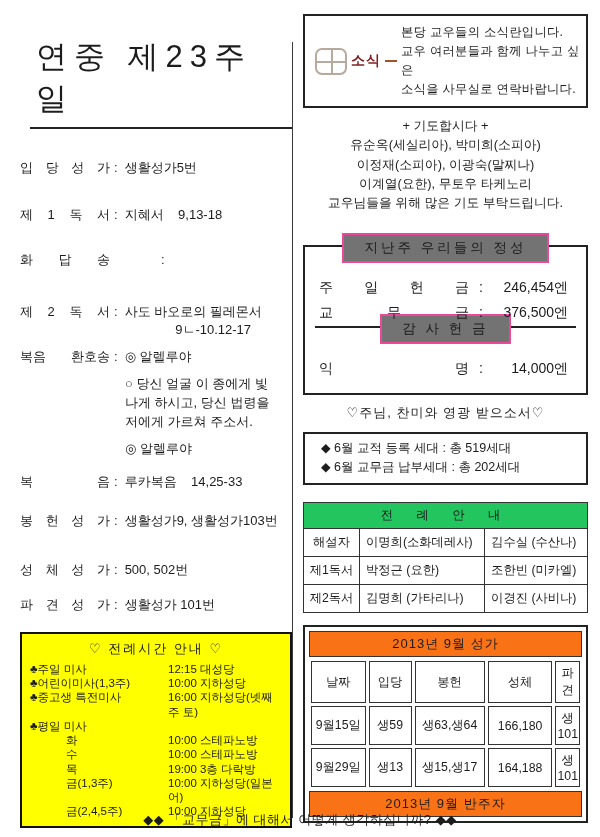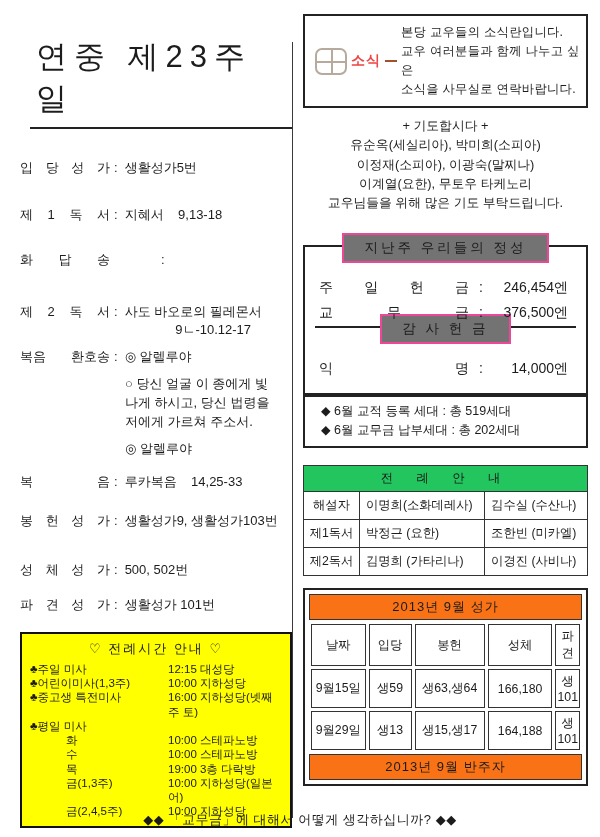--- a/index.html
+++ b/index.html
@@ -32,21 +32,21 @@
   .sl { width:138px; flex-shrink:0; }
   .srow.indent .sl { padding-left:36px; }
   .sr { flex:1; white-space:pre-wrap; }
 
   
   .news-box { border:2px solid #222; display:flex; align-items:center; padding:7px 6px 7px 10px; }
   .news-badge { display:flex; align-items:center; gap:4px; width:86px; flex-shrink:0; }
   .news-icon { width:32px; height:27px; border:2px solid #b7a99b; border-radius:7px; position:relative; }
   .news-icon::before { content:""; position:absolute; left:50%; top:0; bottom:0; width:2px; background:#b7a99b; }
   .news-icon::after { content:""; position:absolute; top:50%; left:0; right:0; height:2px; background:#b7a99b; }
-  .news-icon-label { color:#ef4444; font-weight:bold; font-size:14px; letter-spacing:1px; }
+  .news-icon-label { color:#7f1d1d; font-weight:bold; font-size:14px; letter-spacing:1px; }
   .news-dash { width:12px; border-top:2px solid #a0522d; }
   .news-lines { font-size:12.3px; line-height:1.55; letter-spacing:0.3px; }
 
   .prayer { text-align:center; font-size:12.8px; line-height:1.5; margin:8px 0 0; }
 
   .offering-box { border:2px solid #222; margin-top:33px; padding:0 10px 12px; }
   .float-title { width:fit-content; margin:-14px auto 12px; background:#737373; border:2px solid #ec4899;
     padding:4px 20px; font-size:13.5px; letter-spacing:3px; text-align:center; }
   .orow { display:flex; align-items:baseline; font-size:14px; line-height:1.75; padding:0 4px; }
   .olabel { width:150px; flex-shrink:0; text-align:justify; text-align-last:justify; }
@@ -213,20 +213,21 @@
         <div class="ob-sub">
           <div class="float-title">감 사  헌 금</div>
           <div class="orow">
             <span class="olabel">익        명</span>
             <span class="ocolon">:</span>
             <span class="oamount">14,000엔</span>
           </div>
         </div>
       </div>
 
+      <div class="blessing">♡주님, 찬미와 영광 받으소서♡</div>
 
       <div class="stats-box">
         <div>◆ 6월 교적 등록  세대 : 총 519세대</div>
         <div>◆ 6월 교무금 납부세대 : 총 202세대</div>
       </div>
 
       <table class="liturgy">
         <tbody>
             <tr>
               <th class="ttl" colspan="3">전 례 안 내</th>

